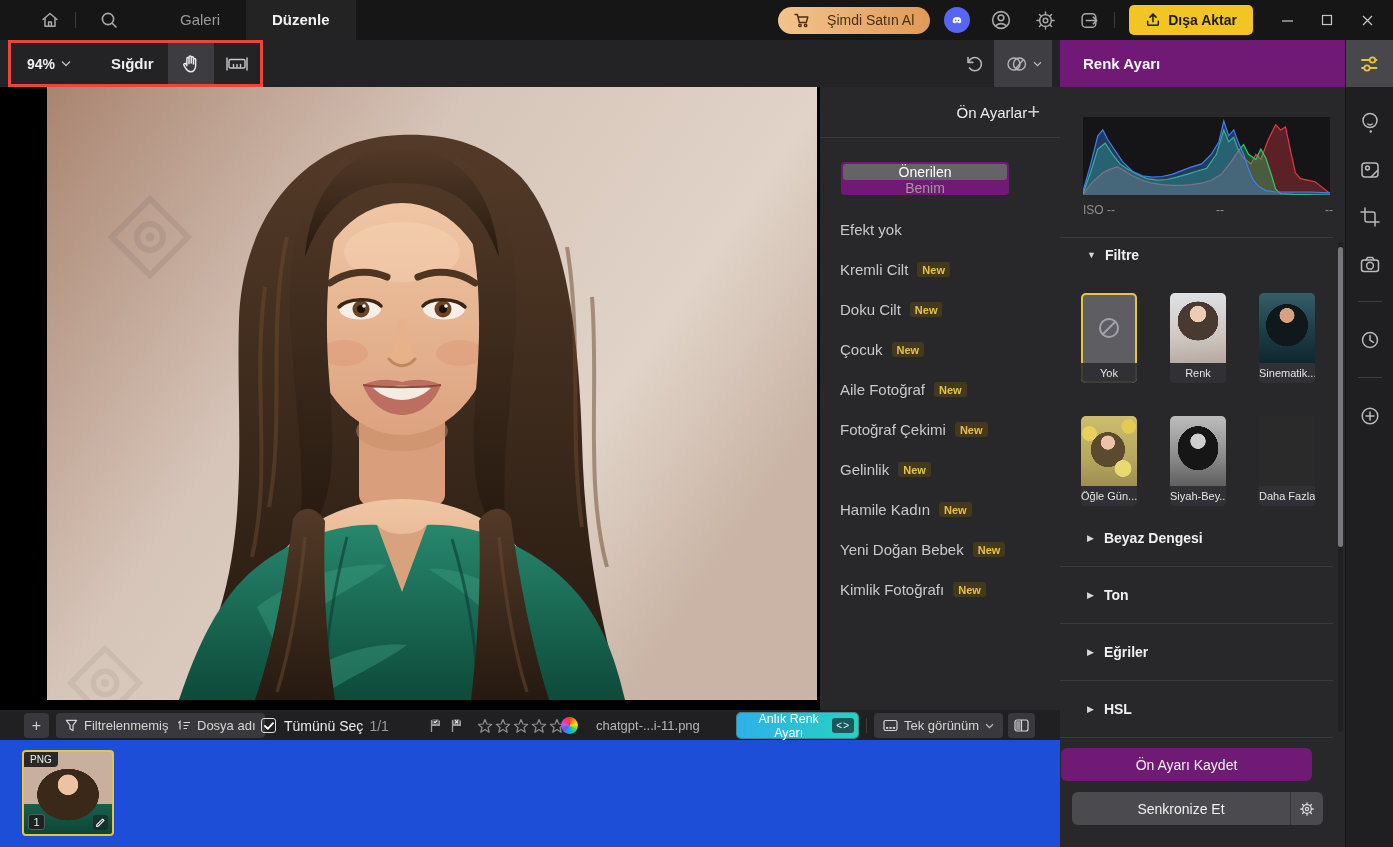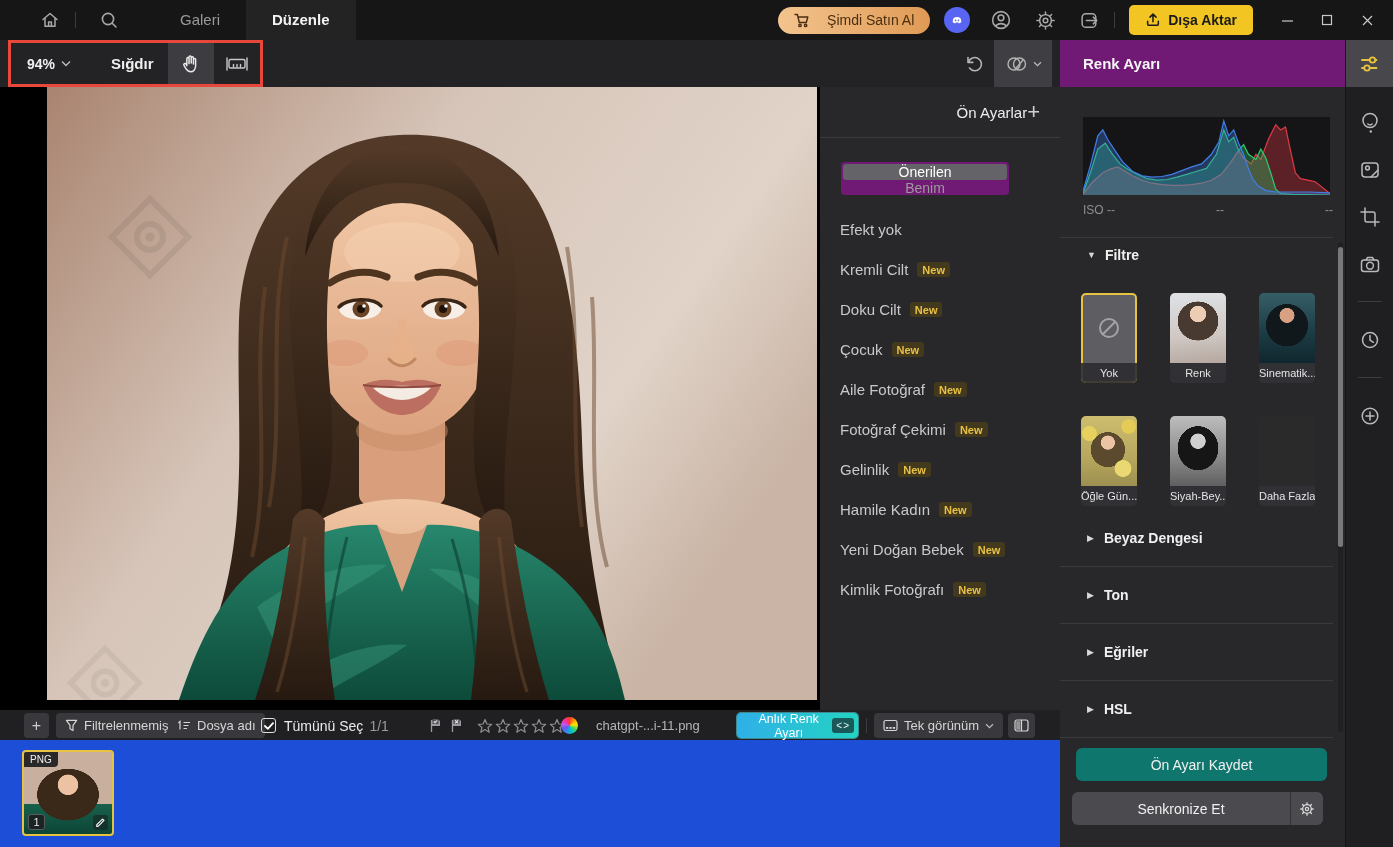--- a/index.html
+++ b/index.html
@@ -81,21 +81,21 @@
   .style-more { display:grid; grid-template:1fr 1fr / 1fr 1fr; gap:2px; background:#2a2a2a; padding:2px; }
   .style-more i { display:block; }
   .m0 { background:linear-gradient(160deg,#4a3a32,#8a6a58); }
   .m1 { background:linear-gradient(160deg,#e8d8cc,#caa88e); }
   .m2 { background:linear-gradient(160deg,#d8c468,#a08f3e); }
   .m3 { background:linear-gradient(160deg,#d8a8b8,#a86a80); }
   .adjust-section { position:absolute; left:0; width:273px; }
   .adjust-row { height:57px; display:flex; align-items:center; gap:10px; padding-left:27px; border-bottom:1px solid #3a3a3d; cursor:pointer; }
   .panel-scrollbar { position:absolute; right:2px; top:155px; width:5px; height:490px; background:#202023; border-radius:3px; }
   .panel-thumb { position:absolute; left:0; top:5px; width:5px; height:300px; background:#77777c; border-radius:3px; }
-  .save-btn { position:absolute; left:16px; top:661px; width:251px; height:33px; background:#0f766e; border:none; border-radius:6px; color:#f0f0f0; font-size:14px; cursor:pointer; }
+  .save-btn { position:absolute; left:1px; top:661px; width:251px; height:33px; background:#701a75; border:none; border-radius:6px; color:#f0f0f0; font-size:14px; cursor:pointer; }
   .sync-group { position:absolute; left:12px; top:705px; width:251px; height:33px; background:#4a4a4f; border-radius:6px; display:flex; }
   .sync-main { flex:1; background:none; border:none; border-right:1px solid #333336; color:#f0f0f0; font-size:14px; cursor:pointer; }
   .sync-gear { width:32px; background:none; border:none; color:#d8d8d8; display:flex; align-items:center; justify-content:center; cursor:pointer; }
 
   
   .tool-strip { position:absolute; left:1345px; top:40px; width:48px; height:807px; background:#1f1f22; border-left:1px solid #151517; }
   .strip-cell { width:48px; height:47px; display:flex; align-items:center; justify-content:center; background:none; border:none; color:#b9b9bd; cursor:pointer; }
   .strip-cell.active { background:#47474c; color:#e8c341; }
   .strip-cell.sp { margin-top:12px; }
   .strip-div { width:24px; height:1px; background:#3c3c40; margin:14px auto; }

